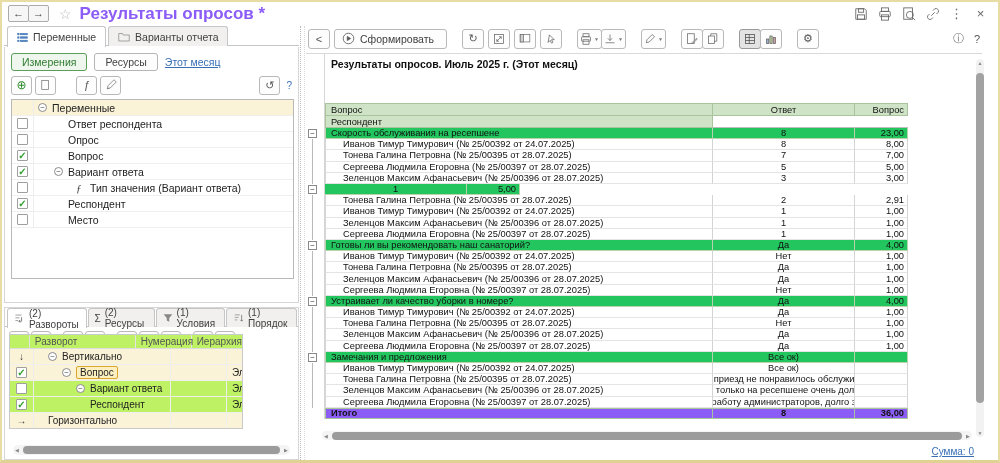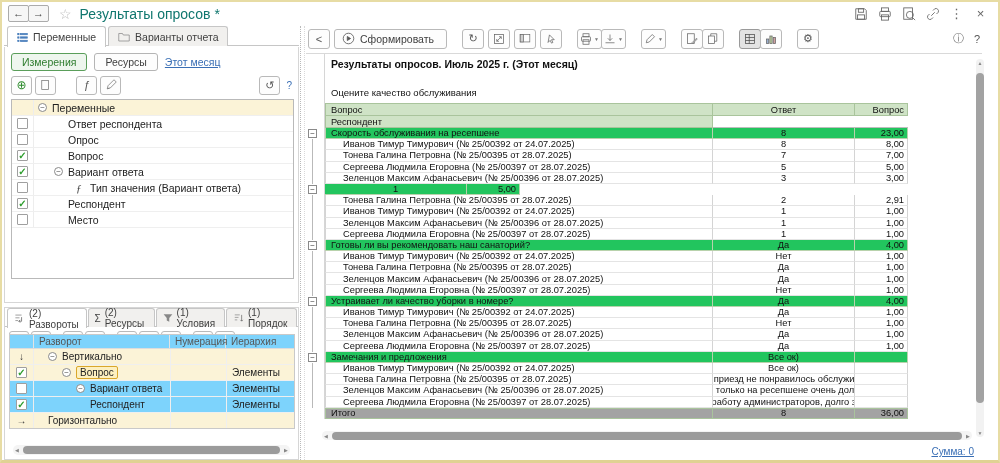--- a/index.html
+++ b/index.html
@@ -5,21 +5,21 @@
   * { margin:0; padding:0; box-sizing:border-box; }
   html,body { width:1000px; height:463px; font-family:"Liberation Sans", sans-serif; background:#fff; }
   .window { position:relative; width:1000px; height:463px; border:2px solid #e7dca4; border-bottom:3px solid #e0d293; background:#fff; overflow:hidden; }
 
   
   .titlebar { position:absolute; left:0; top:0; width:996px; height:23px; background:#fff; display:flex; align-items:center; }
   .navgrp { display:flex; margin-left:6px; }
   .navbtn { width:21px; height:17px; border:1px solid #ababab; background:#f6f6f6; color:#444; font-size:11px; line-height:15px; text-align:center; border-radius:2px; cursor:default; }
   .navbtn + .navbtn { margin-left:-1px; }
   .star { color:#b9b9b9; font-size:14px; margin:0 8px 0 10px; }
-  .wtitle { font-size:14px; font-weight:normal; color:#0f766e; }
+  .wtitle { font-size:17px; font-weight:bold; color:#8b5cf6; }
   .ticons { margin-left:auto; display:flex; align-items:center; gap:9px; padding-right:10px; color:#666; }
   .ticon { width:15px; height:15px; display:flex; align-items:center; justify-content:center; font-size:13px; color:#666; }
   svg.svgi { display:block; }
 
   
   .left-panel { position:absolute; left:2px; top:24px; width:295px; height:434px; }
   .splitter { position:absolute; left:298px; top:24px; width:5px; height:434px; border-left:1px dotted #b9b9b9; border-right:1px dotted #d9d9d9; }
   .right-panel { position:absolute; left:304px; top:24px; width:692px; height:434px; }
 
   
@@ -48,21 +48,21 @@
   .funcico { width:14px; flex:none; font-style:italic; font-family:"Liberation Serif", serif; color:#444; font-size:11px; }
   .spacer { flex:none; height:1px; }
 
   
   .lp-sec2 { position:absolute; left:0; top:281px; width:295px; height:153px; background:#fff; border:1px solid #d6d6d6; }
   .lp2-tabs { display:flex; height:19px; padding-left:2px; border-bottom:1px solid #c6c6c6; }
   .tab2 { display:flex; align-items:center; gap:4px; padding:0 6px; font-size:10px; color:#3f3f3f; border:1px solid #c6c6c6; border-bottom:none; border-radius:3px 3px 0 0; background:#f1f0ee; margin-right:1px; height:19px; }
   .tab2.active { background:#fff; z-index:2; height:20px; }
   .grid-toolbar { display:flex; align-items:center; height:22px; padding:2px 4px 0 4px; gap:2px; }
   .ibtn2 { width:20px; height:17px; border:1px solid #b9b9b9; border-radius:3px; background:#fdfdfd; display:flex; align-items:center; justify-content:center; font-size:10px; color:#555; }
-  .grid { position:absolute; left:4px; top:26px; width:286px; height:95px; border:1px solid #c9c9c9; background:#7dd3fc; font-size:10px; overflow:hidden; }
+  .grid { position:absolute; left:4px; top:26px; width:234px; height:95px; border:1px solid #c9c9c9; background:#bef264; font-size:10px; overflow:hidden; }
   .ghead { display:flex; height:14px; border-bottom:1px solid #dcdcdc; color:#555; }
   .ghead div { border-right:1px solid #e3e3e3; padding:1px 0 0 5px; }
   .grow { display:flex; align-items:center; height:16px; border-bottom:1px solid #efefef; color:#222; }
   .grow.yellow { background:#fbf3d7; }
   .gmark { width:24px; flex:none; text-align:center; font-size:10px; color:#333; border-right:1px solid #ededed; height:100%; display:flex; align-items:center; justify-content:center; }
   .gc1 { width:136px; flex:none; display:flex; align-items:center; height:100%; overflow:hidden; }
   .gc2 { width:56px; flex:none; height:100%; border-left:1px solid #efefef; }
   .gc3 { flex:1; height:100%; border-left:1px solid #efefef; display:flex; align-items:center; padding-left:5px; }
   .selcell { background:#fdf0c0; border:1px solid #d9a72c; border-radius:2px; padding:0 3px; }
   .hscroll { position:absolute; left:8px; bottom:4px; right:8px; height:10px; background:#f4f4f4; border-radius:5px; display:flex; align-items:center; }
@@ -96,21 +96,21 @@
   .hdr1 .cq,.hdr1 .ca,.hdr1 .cs { background:#cfe3c6; border:1px solid #a9c49c; border-left:none; height:13px; }
   .hdr1 .cq { border-left:1px solid #a9c49c; }
   .hdr1 { height:13px; }
   .hdr2 { height:12px; }
   .hdr2 .cq { background:#cfe3c6; border:1px solid #a9c49c; border-top:none; }
   .hdr2 .ca,.hdr2 .cs { border-bottom:1px solid #bdbdbd; }
   .rr.group .cq,.rr.group .ca,.rr.group .cs { background:#22c55e; border-bottom:1px solid #b8d2ac; border-right:1px solid #b8d2ac; }
   .rr.group .cq { border-left:1px solid #b8d2ac; }
   .rr.child .cq,.rr.child .ca,.rr.child .cs { border-bottom:1px solid #e4e4e4; border-right:1px solid #d4d4d4; }
   .rr.child .cq { border-left:1px solid #d4d4d4; padding-left:17px; }
-  .rr.total .cq,.rr.total .ca,.rr.total .cs { background:#a3a3a3; border-bottom:1px solid #a9c49c; border-top:1px solid #a9c49c; border-right:1px solid #a9c49c; font-weight:normal; }
+  .rr.total .cq,.rr.total .ca,.rr.total .cs { background:#8b5cf6; border-bottom:1px solid #a9c49c; border-top:1px solid #a9c49c; border-right:1px solid #a9c49c; font-weight:bold; }
   .rr.total .cq { border-left:1px solid #a9c49c; }
 
   .vscroll { position:absolute; right:14px; top:33px; width:8px; height:378px; background:#f2f2f2; border-radius:4px; }
   .vscroll .varr { position:absolute; left:0; width:8px; text-align:center; font-size:5px; color:#888; }
   .vthumb { position:absolute; left:0; top:14px; width:8px; height:330px; background:#a2a2a2; border-radius:4px; }
   .hscroll2 { position:absolute; left:16px; bottom:20px; width:650px; height:9px; background:#f4f4f4; border-radius:5px; display:flex; align-items:center; }
   .footer-link { position:absolute; right:24px; bottom:3px; font-size:10px; color:#3a6fb5; text-decoration:underline; }
 </style>
 </head>
 <body>
@@ -545,21 +545,20 @@
     <div class="report" id="report">
         <div class="rr tall">
           <div class="gut"></div>
           <div class="rtitle" style="width: 580px;">Результаты опросов. Июль 2025 г. (Этот месяц)</div>
         </div>
         <div class="rr blank">
           <div class="gut"></div>
         </div>
         <div class="rr tall">
           <div class="gut"></div>
-          <div class="rsub" style="width: 580px;">Оцените качество обслуживания</div>
         </div>
         <div class="rr hdr1">
           <div class="gut"></div>
           <div class="cq">Вопрос</div>
           <div class="ca">Ответ</div>
           <div class="cs">Вопрос</div>
         </div>
         <div class="rr hdr2">
           <div class="gut"></div>
           <div class="cq">Респондент</div>

